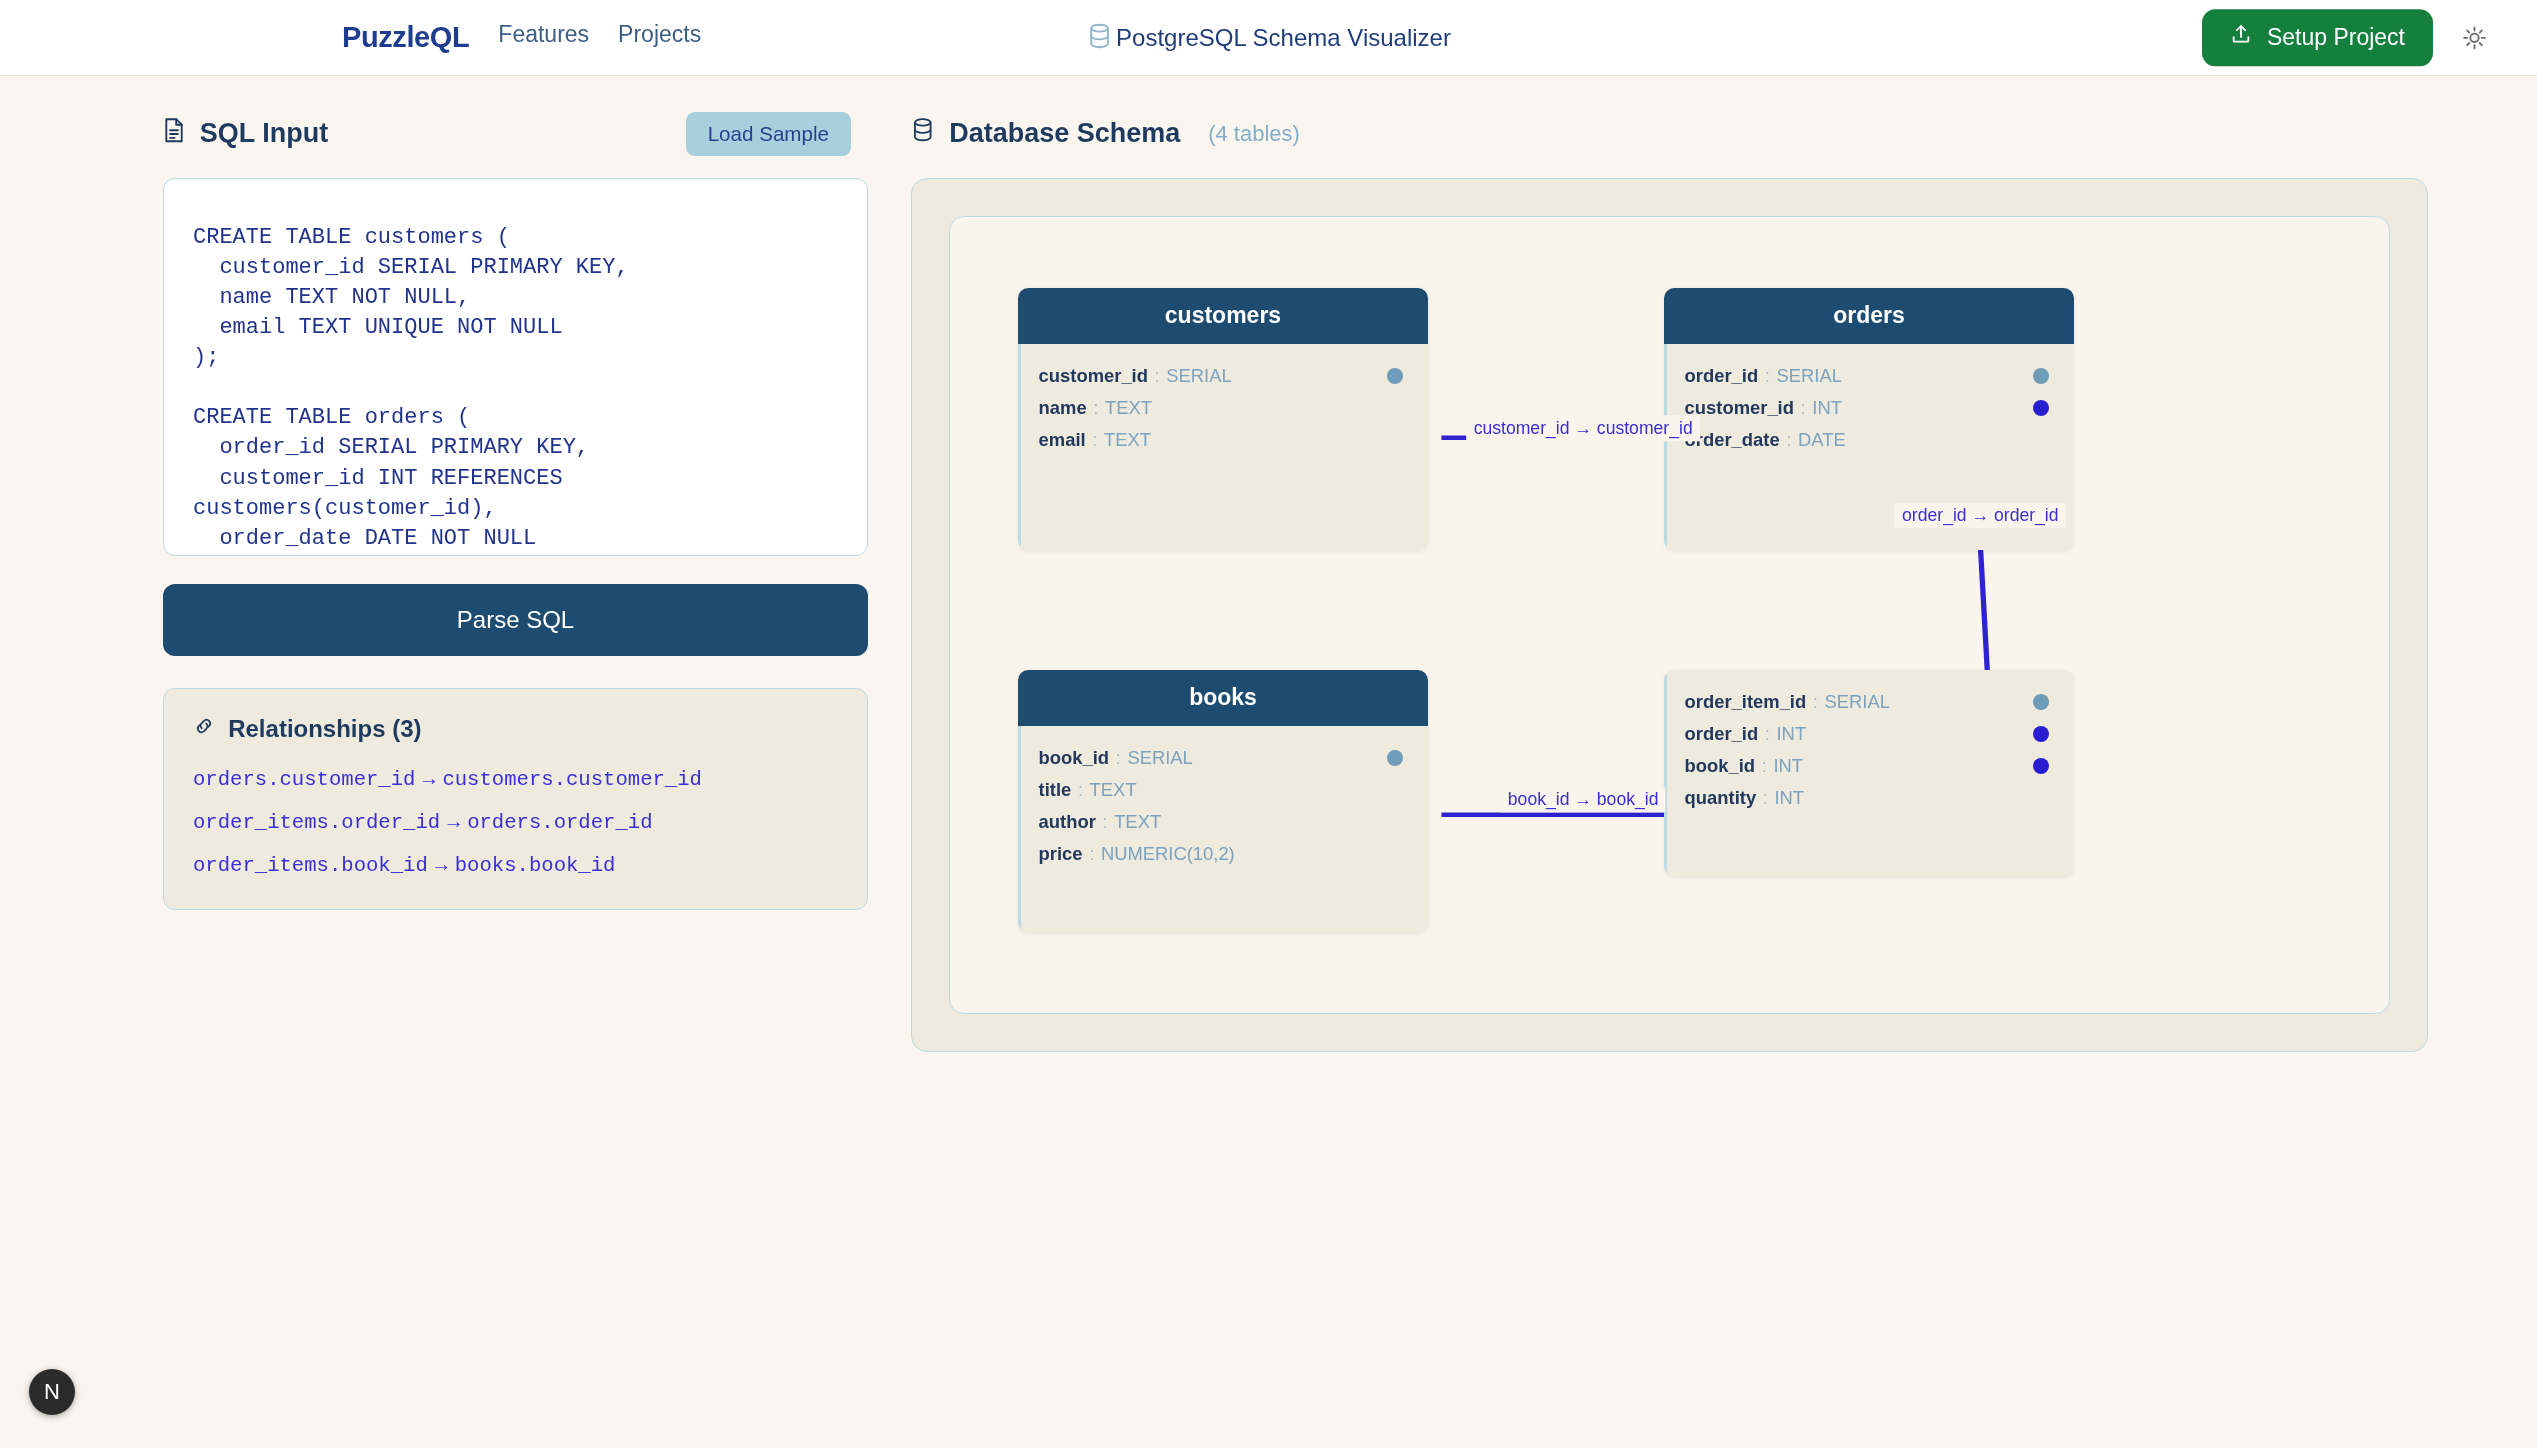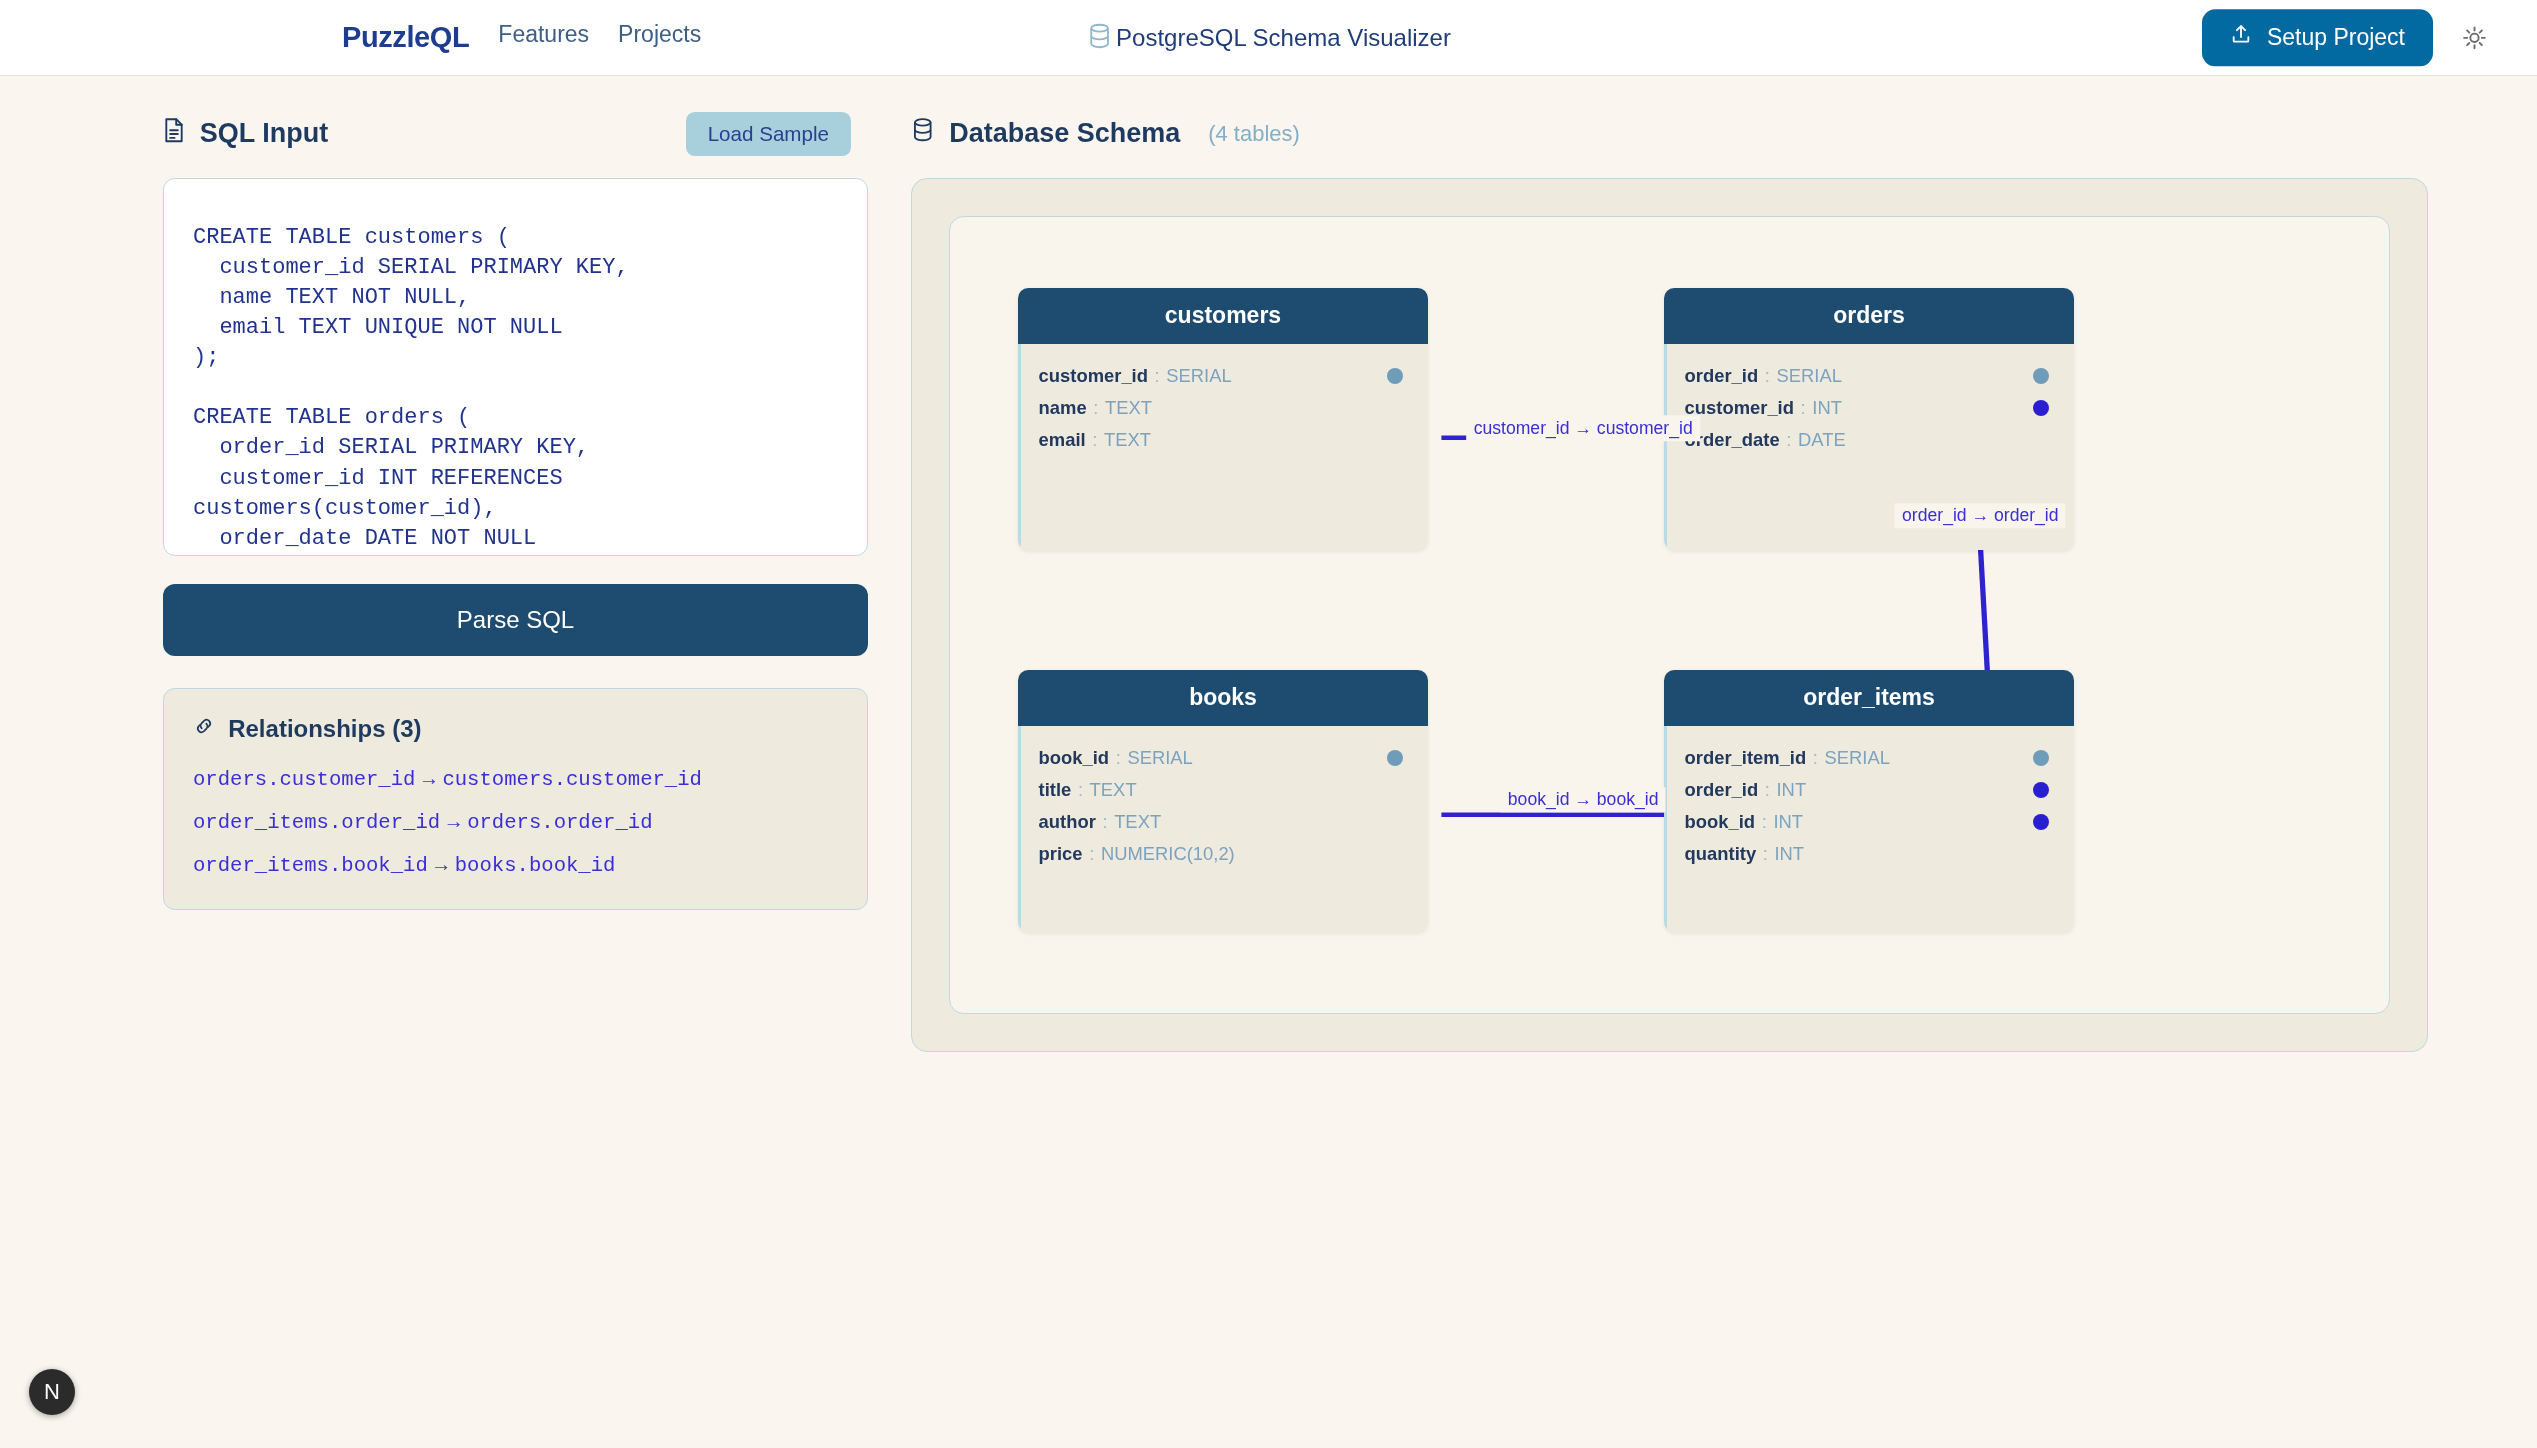--- a/index.html
+++ b/index.html
@@ -42,21 +42,21 @@
     position:absolute;left:50%;top:50%;transform:translate(-50%,-50%);
     display:flex;align-items:center;gap:4px;
   }
   .center-title .ttl{font-size:24px;color:#1f3d7a;}
   .right-zone{
     position:absolute;right:51px;top:50%;transform:translateY(-50%);
     display:flex;align-items:center;gap:29px;
   }
   .setup-btn{
     display:flex;align-items:center;gap:14.7px;
-    background:#0369a1;color:#fff;
+    background:#15803d;color:#fff;
     border:none;border-radius:13.2px;
     padding:14.7px 28px;font-size:23px;
     font-family:"Liberation Sans",sans-serif;
     cursor:pointer;
   }
   .theme-btn{background:none;border:none;cursor:pointer;padding:0;line-height:0;}
 
   
   .content{display:flex;padding:35px 0 0 0;}
   .left-col{width:867px;padding-left:163px;padding-right:16px;}
@@ -375,21 +375,20 @@
             </div>
             <div class="col-row">
               <span class="col-name">price</span>
               <span class="col-sep">:</span>
               <span class="col-type">NUMERIC(10,2)</span>
             </div>
           </div>
         </div>
 
         <div class="tbl" style="left:714px;top:453px;">
-          <div class="tbl-head">order_items</div>
           <div class="tbl-body">
             <div class="col-row">
               <span class="col-name">order_item_id</span>
               <span class="col-sep">:</span>
               <span class="col-type">SERIAL</span>
               <span class="dot pk"></span>
             </div>
             <div class="col-row">
               <span class="col-name">order_id</span>
               <span class="col-sep">:</span>

